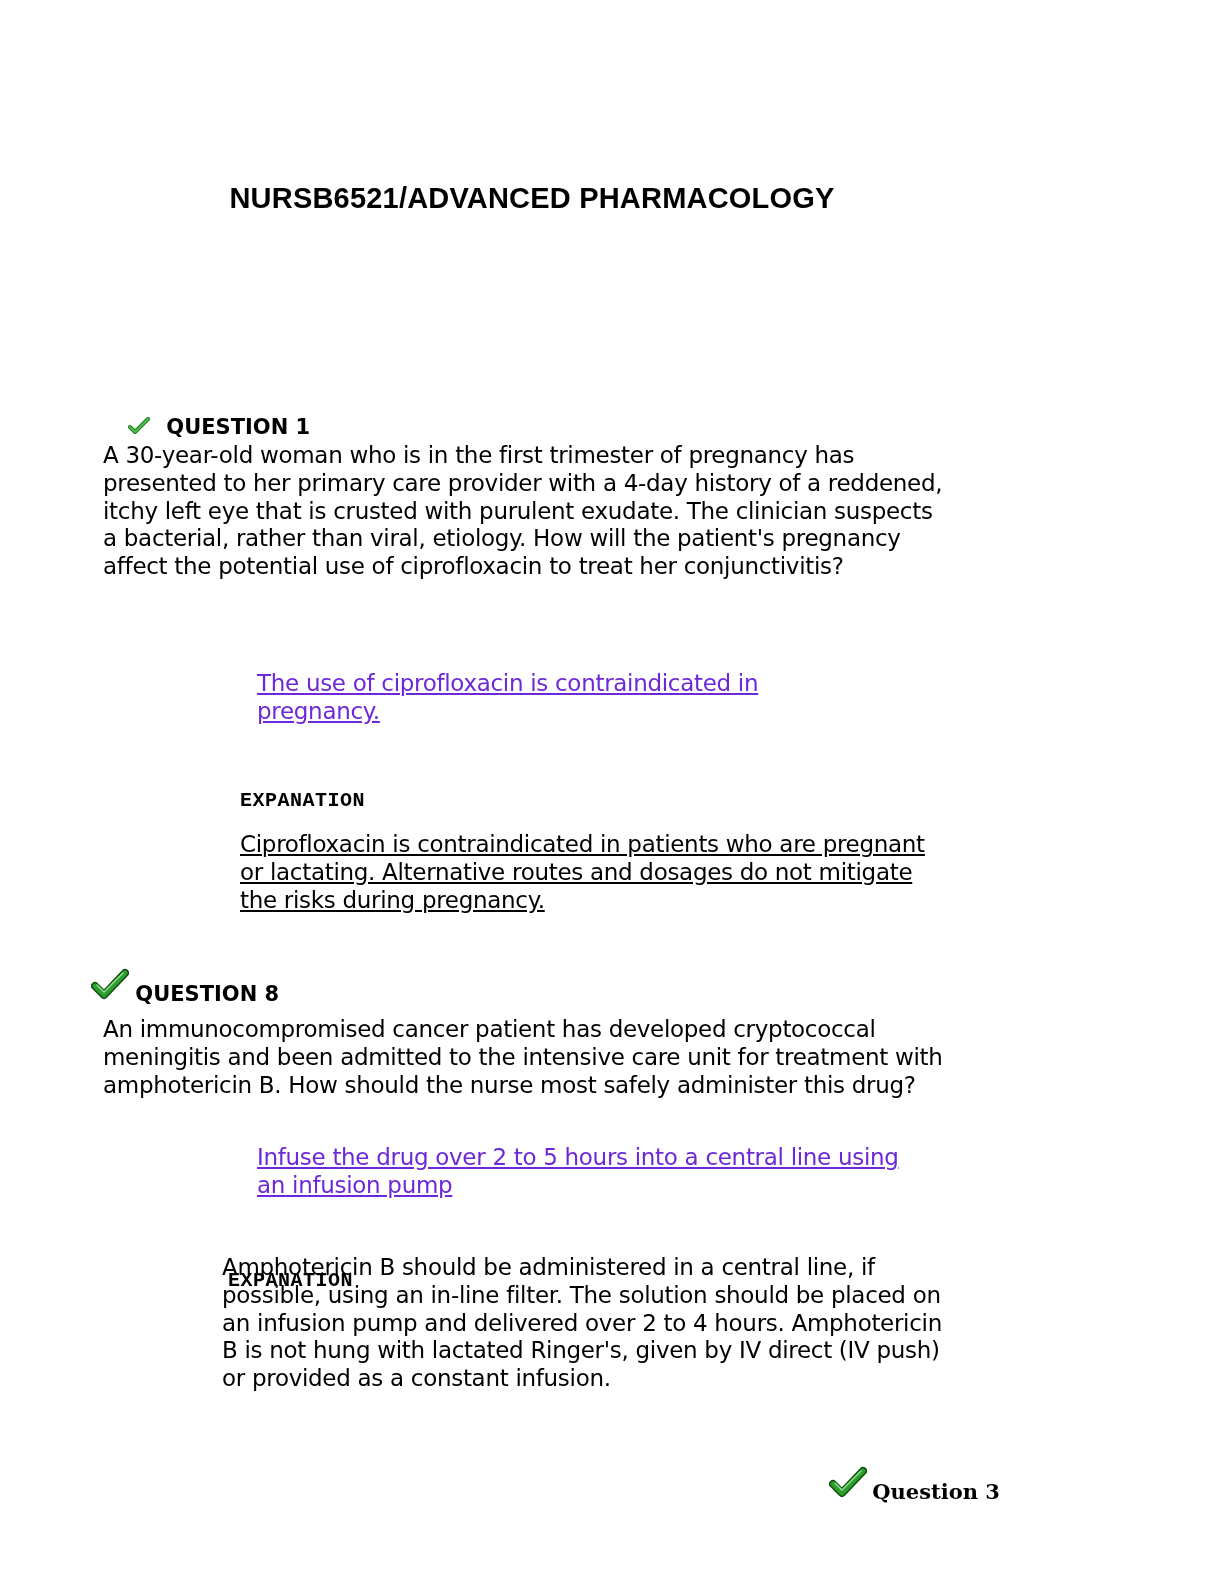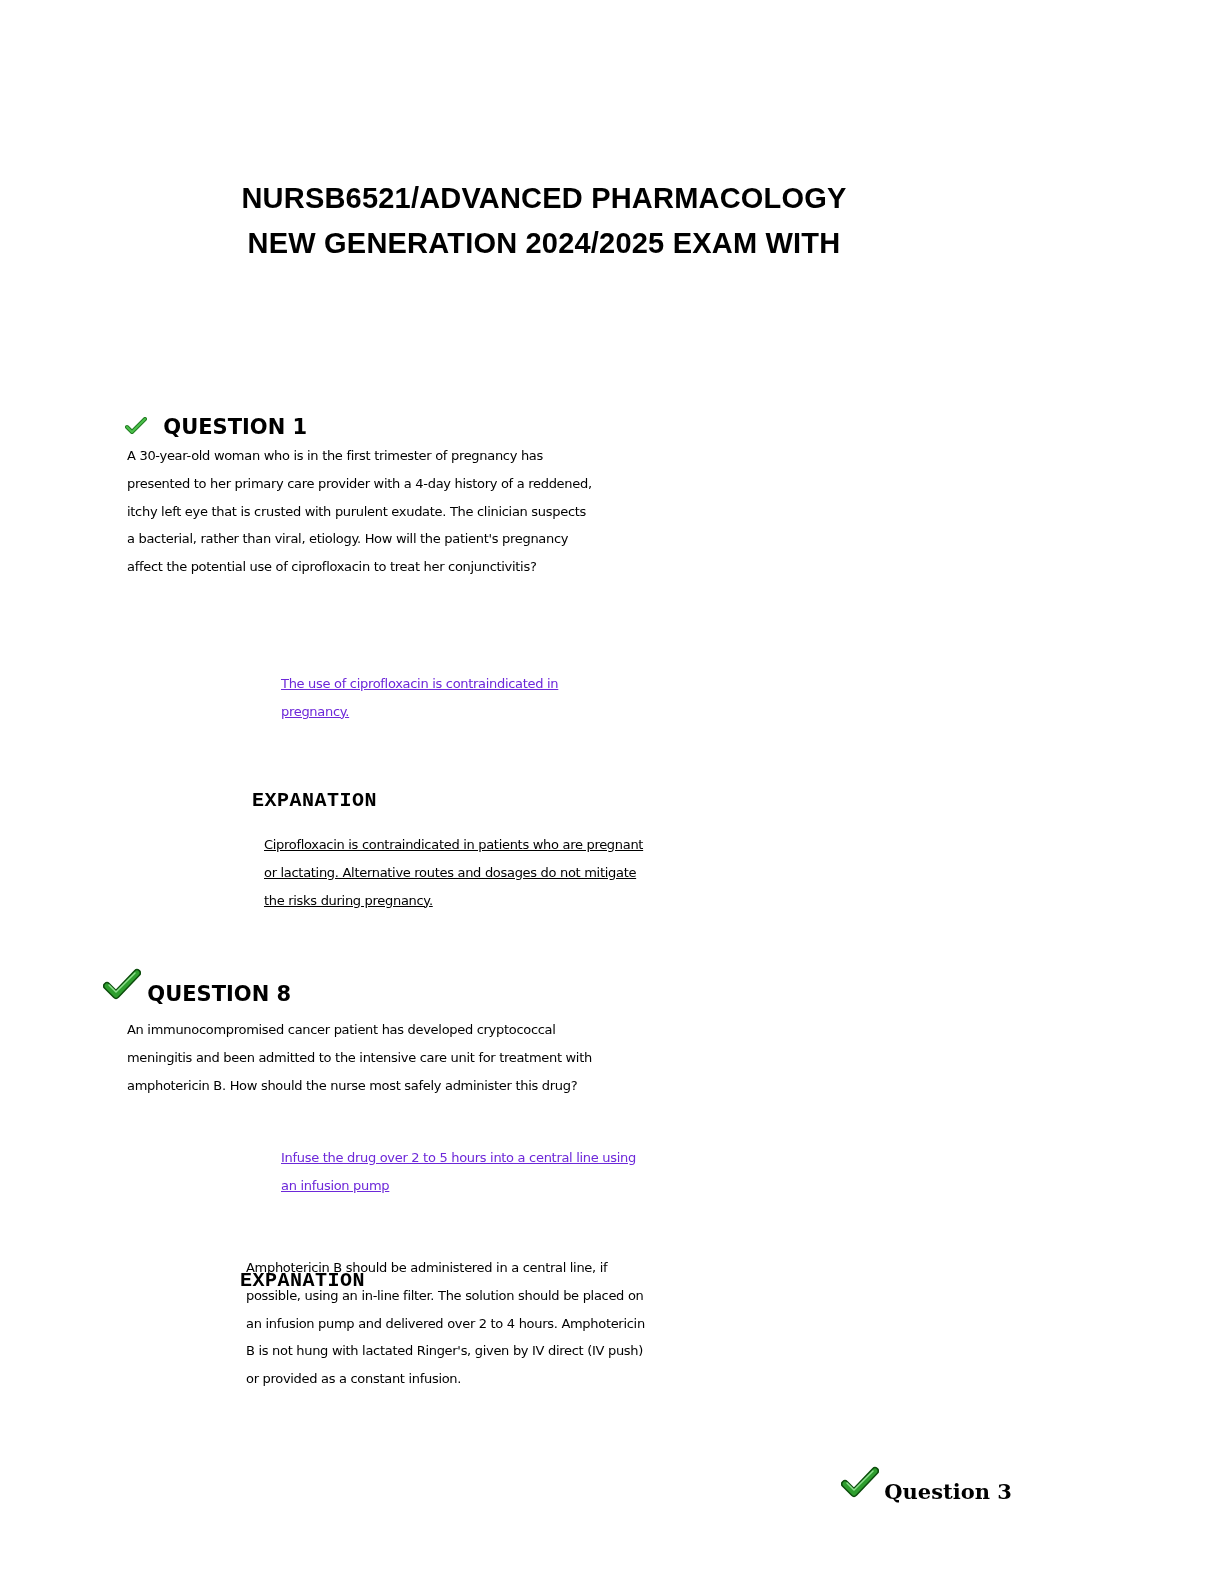--- a/index.html
+++ b/index.html
@@ -1,35 +1,34 @@
 <!DOCTYPE html>
 <html><head>
   <meta charset="utf-8">
   <style>
     html, body { margin: 0; padding: 0; background: #ffffff; }
     body { width: 1224px; height: 1584px; position: relative; overflow: hidden; font-family: "DejaVu Sans", sans-serif; color: #000; }
-    .abs { position: absolute; padding-left: 12px; }
+    .abs { position: absolute; }
     .title { left: 0; width: 1064px; top: 176px; text-align: center; font-family: "Liberation Sans", sans-serif; font-weight: bold; font-size: 29px; line-height: 45px; letter-spacing: 0.2px; }
     .title div { white-space: nowrap; }
     .qhead { font-family: "DejaVu Sans", sans-serif; font-weight: bold; font-size: 21px; line-height: 26px; white-space: nowrap; }
-    .body-text { font-family: "DejaVu Sans", sans-serif; font-size: 13px; line-height: 27.8px; letter-spacing: -0.3px; white-space: pre-line; margin-left: 12px; }
+    .body-text { font-family: "DejaVu Sans", sans-serif; font-size: 23px; line-height: 27.8px; letter-spacing: -0.3px; white-space: pre-line; }
     .answer { color: #6d28d9; text-decoration: underline; }
     .expl-head { font-family: Liberation Mono, monospace; font-weight: bold; font-size: 20px; line-height: 26px; letter-spacing: 0.5px; }
     .check { display: inline-block; vertical-align: middle; }
     .q3 { font-family: "DejaVu Serif", serif; font-weight: bold; font-size: 21px; line-height: 26px; white-space: nowrap; }
   </style>
 </head>
 <body>
 
 <div class="abs title">
   <div>NURSB6521/ADVANCED PHARMACOLOGY</div>
-  <div>NEW GENERATION 2024/2025 EXAM WITH</div>
 </div>
 
-<div class="abs qhead" style="left:113px; top:414px;">
+<div class="abs qhead" style="left:128px; top:414px;">
   <span class="check">
     <svg width="22" height="18" viewBox="0 0 22 18">
         <path d="M2 10 L7 15 L20 2" fill="none" stroke="#1f7a1f" stroke-width="4" stroke-linecap="round" stroke-linejoin="round"></path>
         <path d="M2 10 L7 15 L20 2" fill="none" stroke="#4cc14c" stroke-width="2" stroke-linecap="round" stroke-linejoin="round"></path>
       </svg>
   </span>
   <span style="margin-left:9px;">QUESTION 1</span>
 </div>
 <div class="abs body-text" style="left:103px; top:442px; width:920px;">A 30-year-old woman who is in the first trimester of pregnancy has
 presented to her primary care provider with a 4-day history of a reddened,

